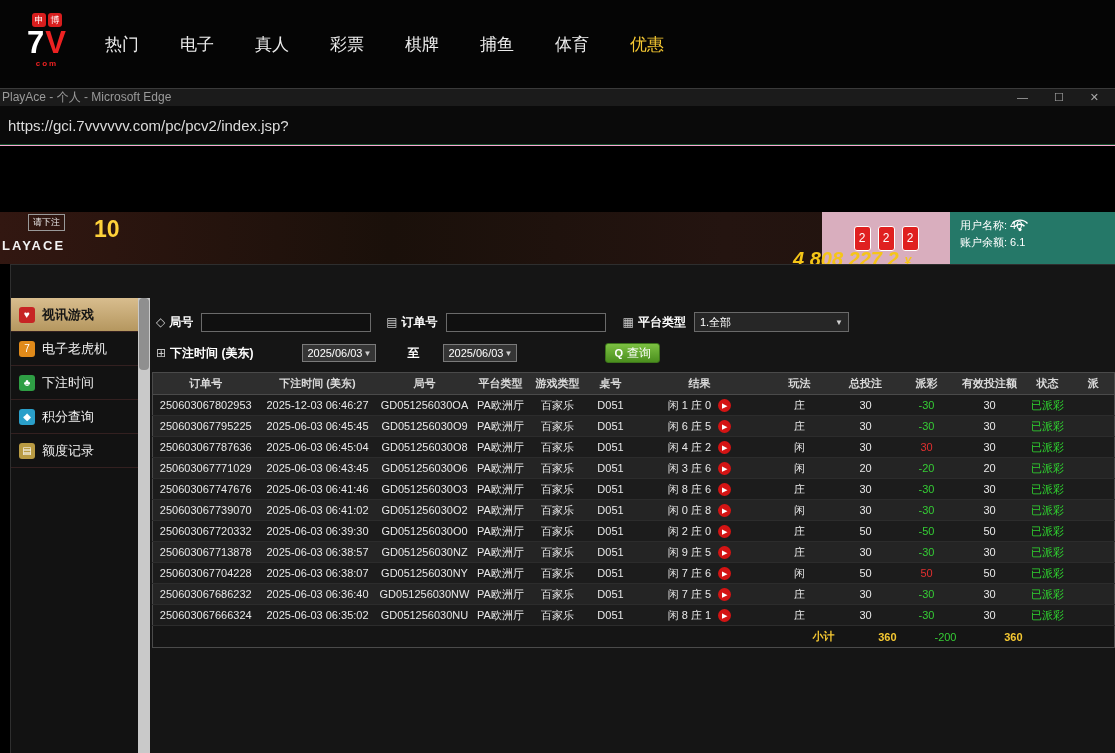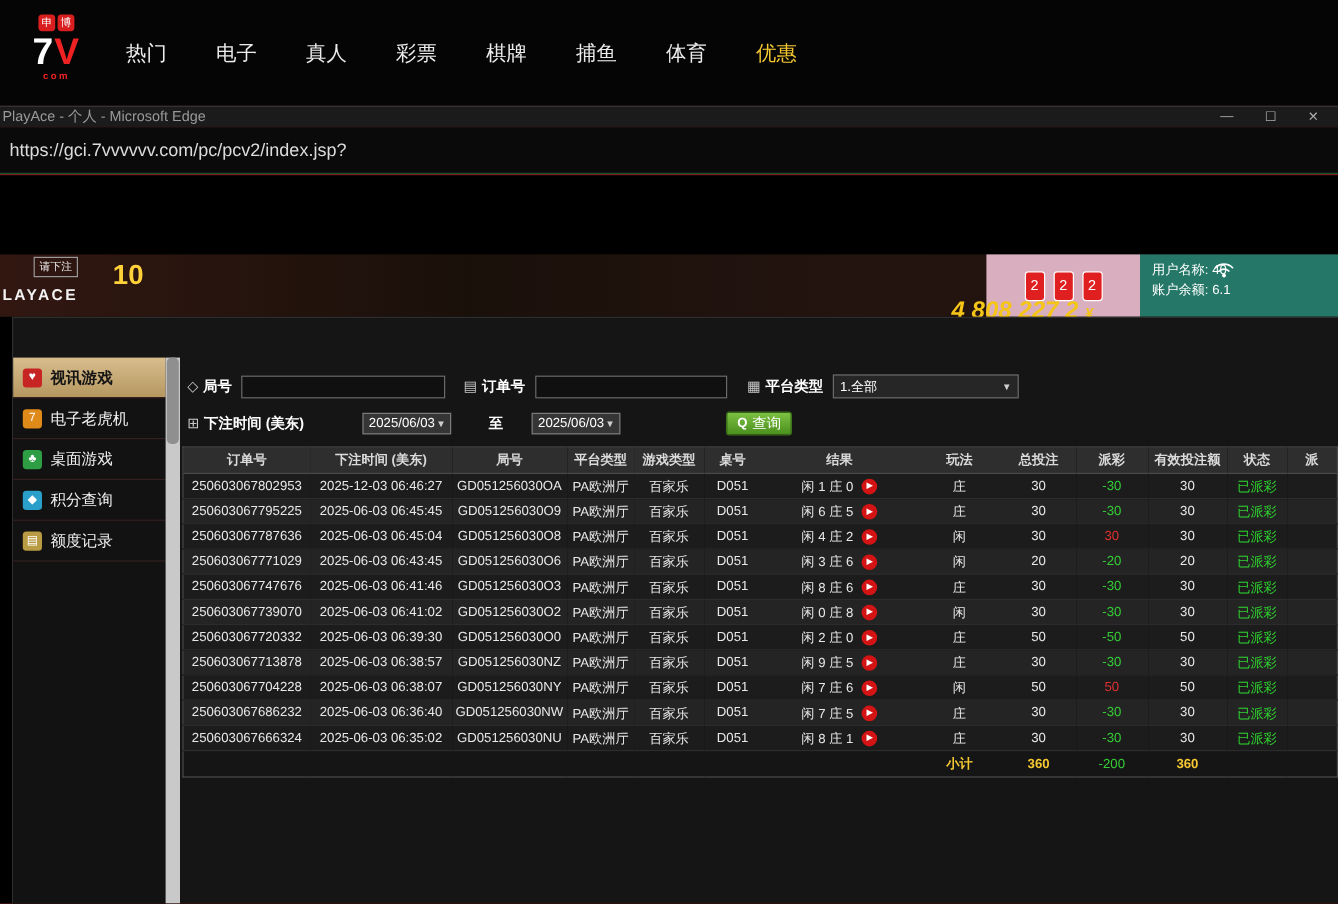--- a/index.html
+++ b/index.html
@@ -1,17 +1,17 @@
 <!DOCTYPE html>
 <html><head>
 <meta charset="utf-8">
 <style>
   * { margin:0; padding:0; box-sizing:border-box; }
   body { background:#000; font-family:"Liberation Sans","DejaVu Sans",sans-serif; }
-  .screen { position:relative; width:1115px; height:753px; background:#7f1d1d; overflow:hidden; }
+  .screen { position:relative; width:1115px; height:753px; background:#f9a8d4; overflow:hidden; }
 
   
   .top-nav { position:relative; height:88px; background:#050505; }
   .logo { position:absolute; left:16px; top:9px; width:62px; text-align:center; cursor:pointer; }
   .logo-badges span { display:inline-block; width:14px; height:14px; background:#d81e1e; color:#fff;
     font-size:9px; line-height:14px; border-radius:3px; margin:0 1px; }
   .logo-main { font-size:31px; font-weight:bold; line-height:32px; letter-spacing:1px; }
   .logo-main .l7 { color:#fff; } .logo-main .lv { color:#e22; }
   .logo-sub { font-size:8px; color:#e22; font-weight:bold; letter-spacing:2px; }
   .nav-menu { display:flex; gap:41px; padding-left:105px; align-items:center; height:88px; }
@@ -78,21 +78,21 @@
   .query-btn { height:20px; margin-left:88px; background:linear-gradient(#7cc142,#4b8f1e); border:1px solid #3c741a;
     border-radius:3px; color:#fff; font-size:12px; display:flex; align-items:center; gap:4px; padding:0 8px; cursor:pointer; }
   .query-btn .mag { font-size:11px; font-weight:bold; }
 
   .bet-table { border-collapse:collapse; table-layout:fixed; width:963px; margin:5px 0 0 2px;
     font-size:11px; color:#e8e8e8; border:1px solid #4a4a4a; }
   .bet-table th { background:#2e2e2e; height:22px; font-weight:bold; color:#dadada;
     border-bottom:1px solid #4a4a4a; white-space:nowrap; overflow:hidden; }
   .bet-table td { height:21px; text-align:center; border-bottom:1px solid #2c2c2c; white-space:nowrap; overflow:hidden; }
   tr.odd td { background:#1c1c1c; } tr.even td { background:#242424; }
-  tr.sum-row td { background:#151515; border-bottom:none; height:22px; }
+  tr.sum-row td { background:#151515; border-bottom:none; height:22px;text-align:right; }
   .payout-neg { color:#35cc35; } .payout-pos { color:#e03030; }
   .status { color:#2fd42f; }
   .sum-label, .sum-num { color:#f5c832; font-weight:bold; }
   .play-btn { display:inline-block; width:13px; height:13px; border-radius:50%; background:#d41414; color:#fff;
     font-size:7px; line-height:13px; text-align:center; vertical-align:middle; margin-left:7px; cursor:pointer; }
 </style>
 </head>
 <body>
 
 <div class="screen">
@@ -162,21 +162,21 @@
             <div class="sb-item active">
               <span class="sb-icon" style="background: rgb(199, 36, 36);">♥</span>
               <span>视讯游戏</span>
             </div>
             <div class="sb-item">
               <span class="sb-icon" style="background: rgb(224, 138, 26);">7</span>
               <span>电子老虎机</span>
             </div>
             <div class="sb-item">
               <span class="sb-icon" style="background: rgb(46, 158, 68);">♣</span>
-              <span>桌面游戏</span>
+              <span>下注时间</span>
             </div>
             <div class="sb-item">
               <span class="sb-icon" style="background: rgb(42, 159, 201);">◆</span>
               <span>积分查询</span>
             </div>
             <div class="sb-item">
               <span class="sb-icon" style="background: rgb(185, 155, 67);">▤</span>
               <span>额度记录</span>
             </div>
           </div>

